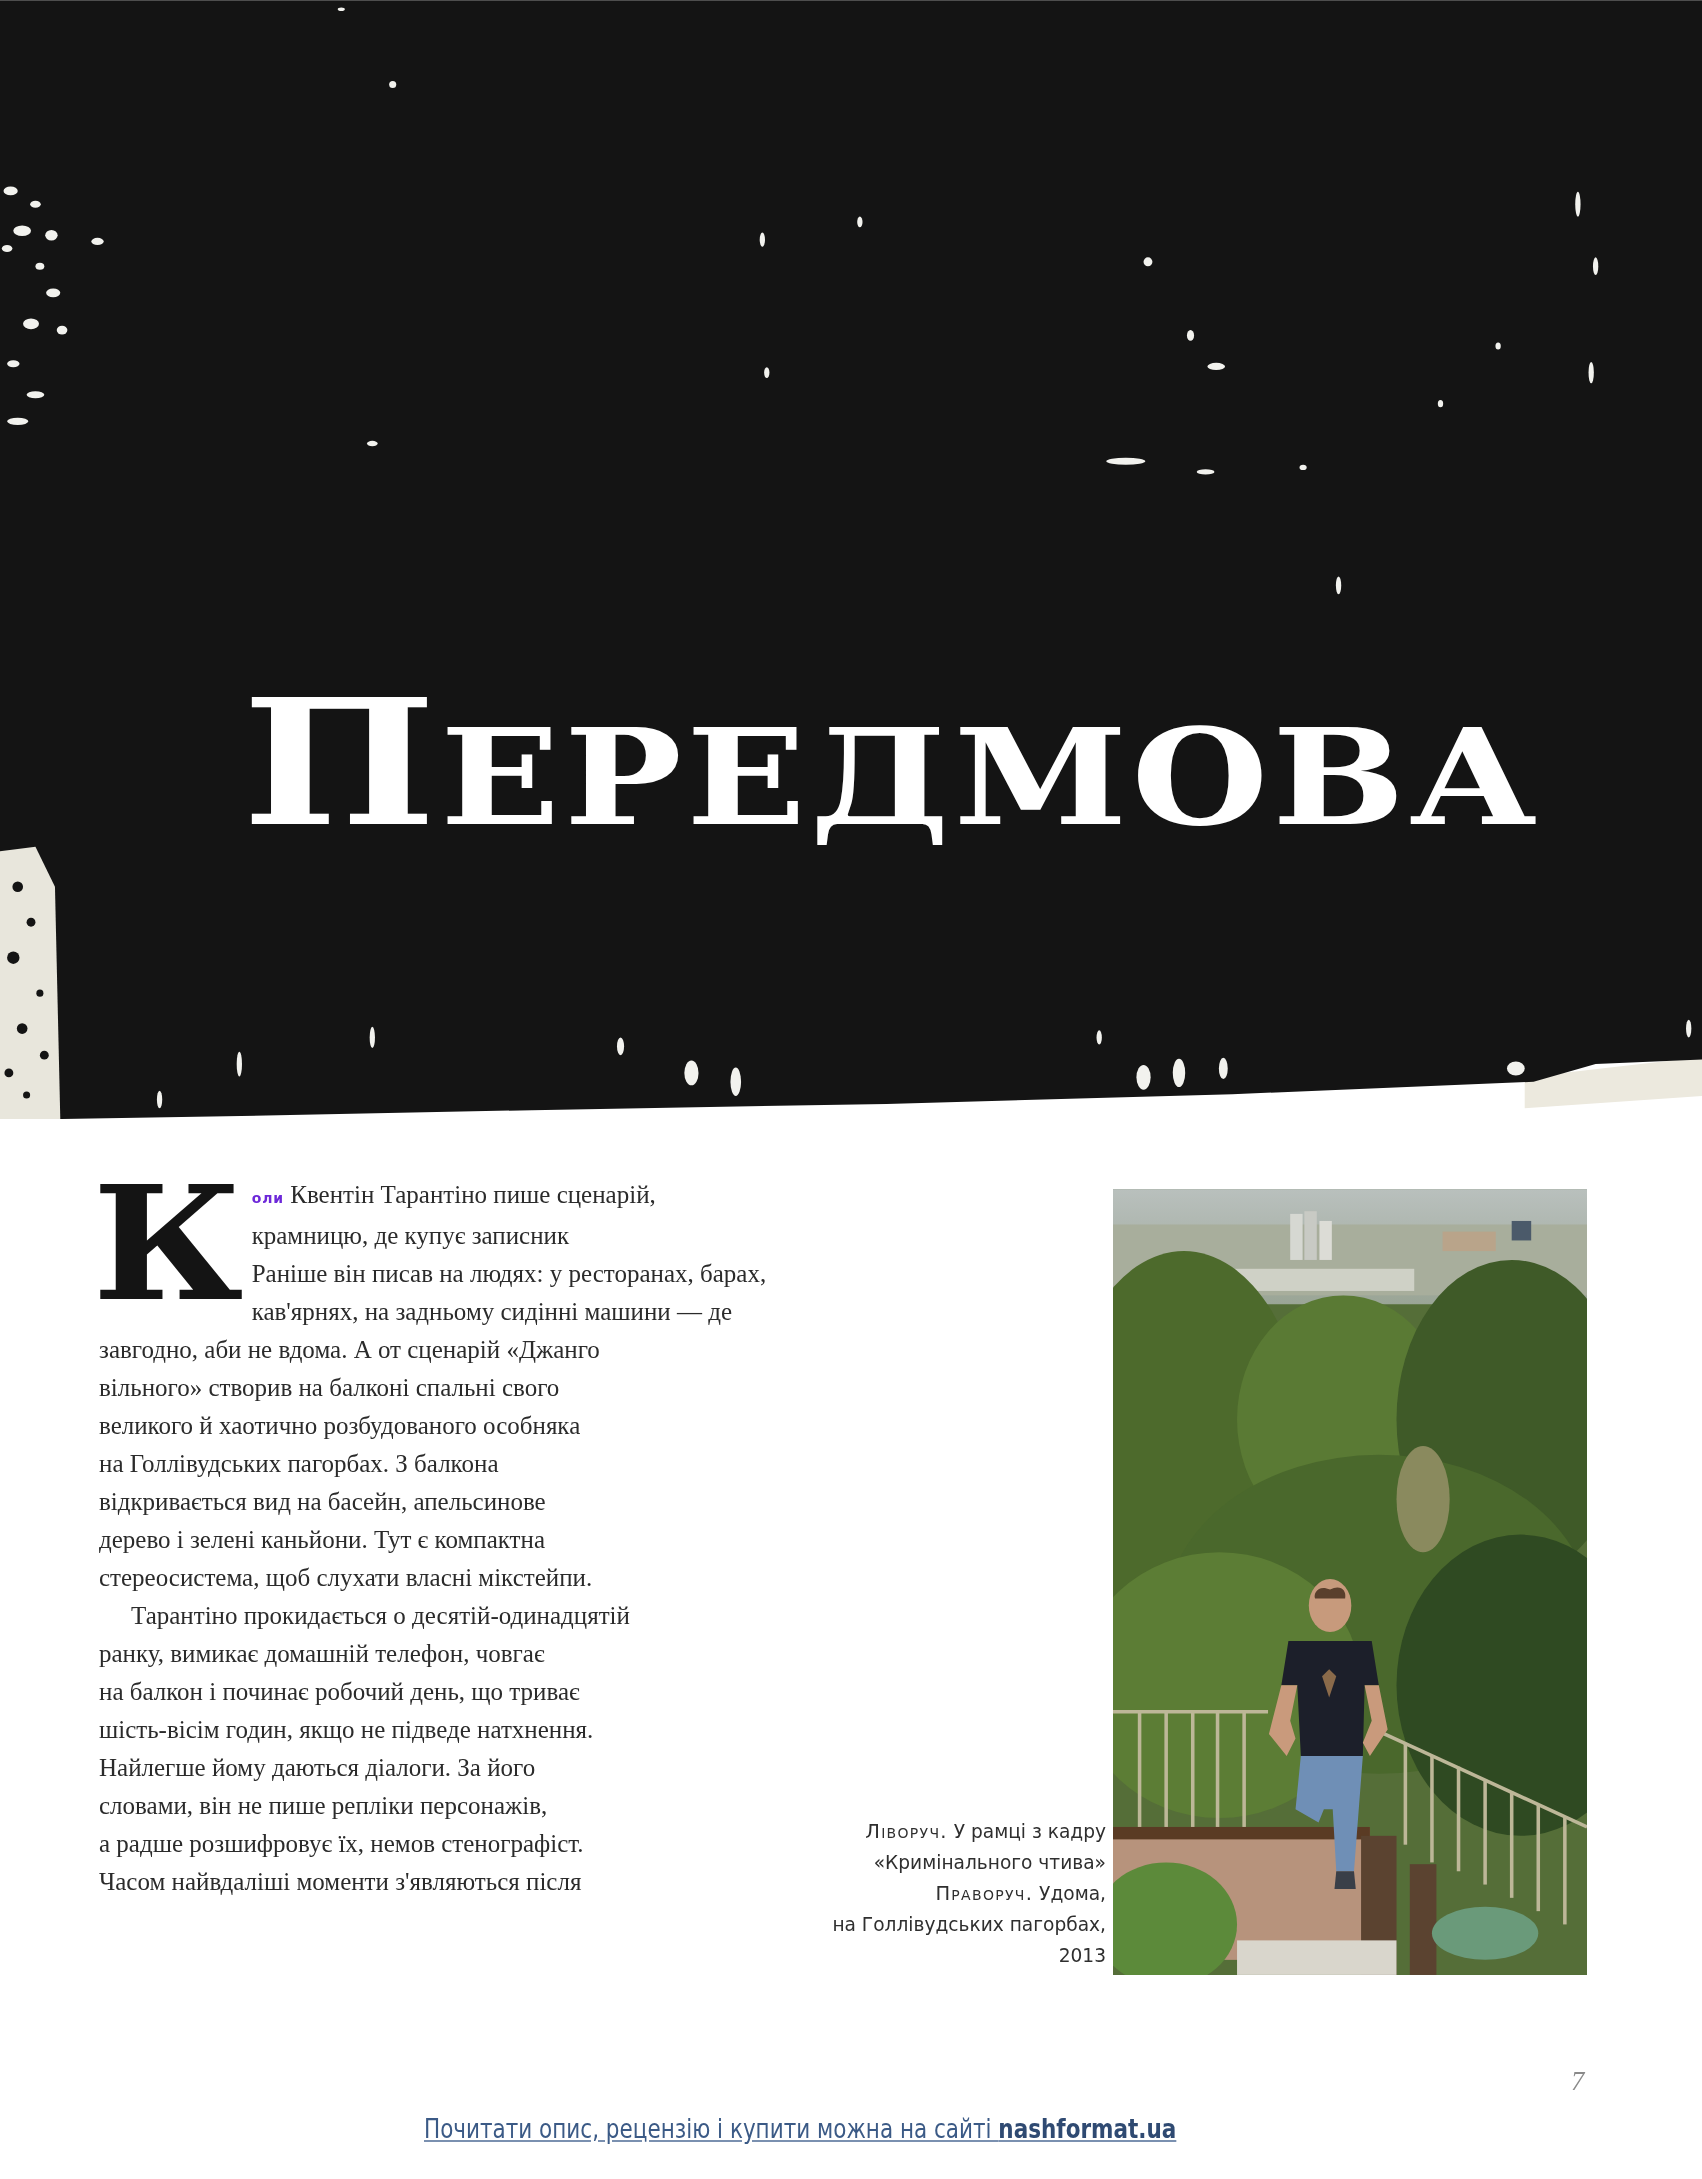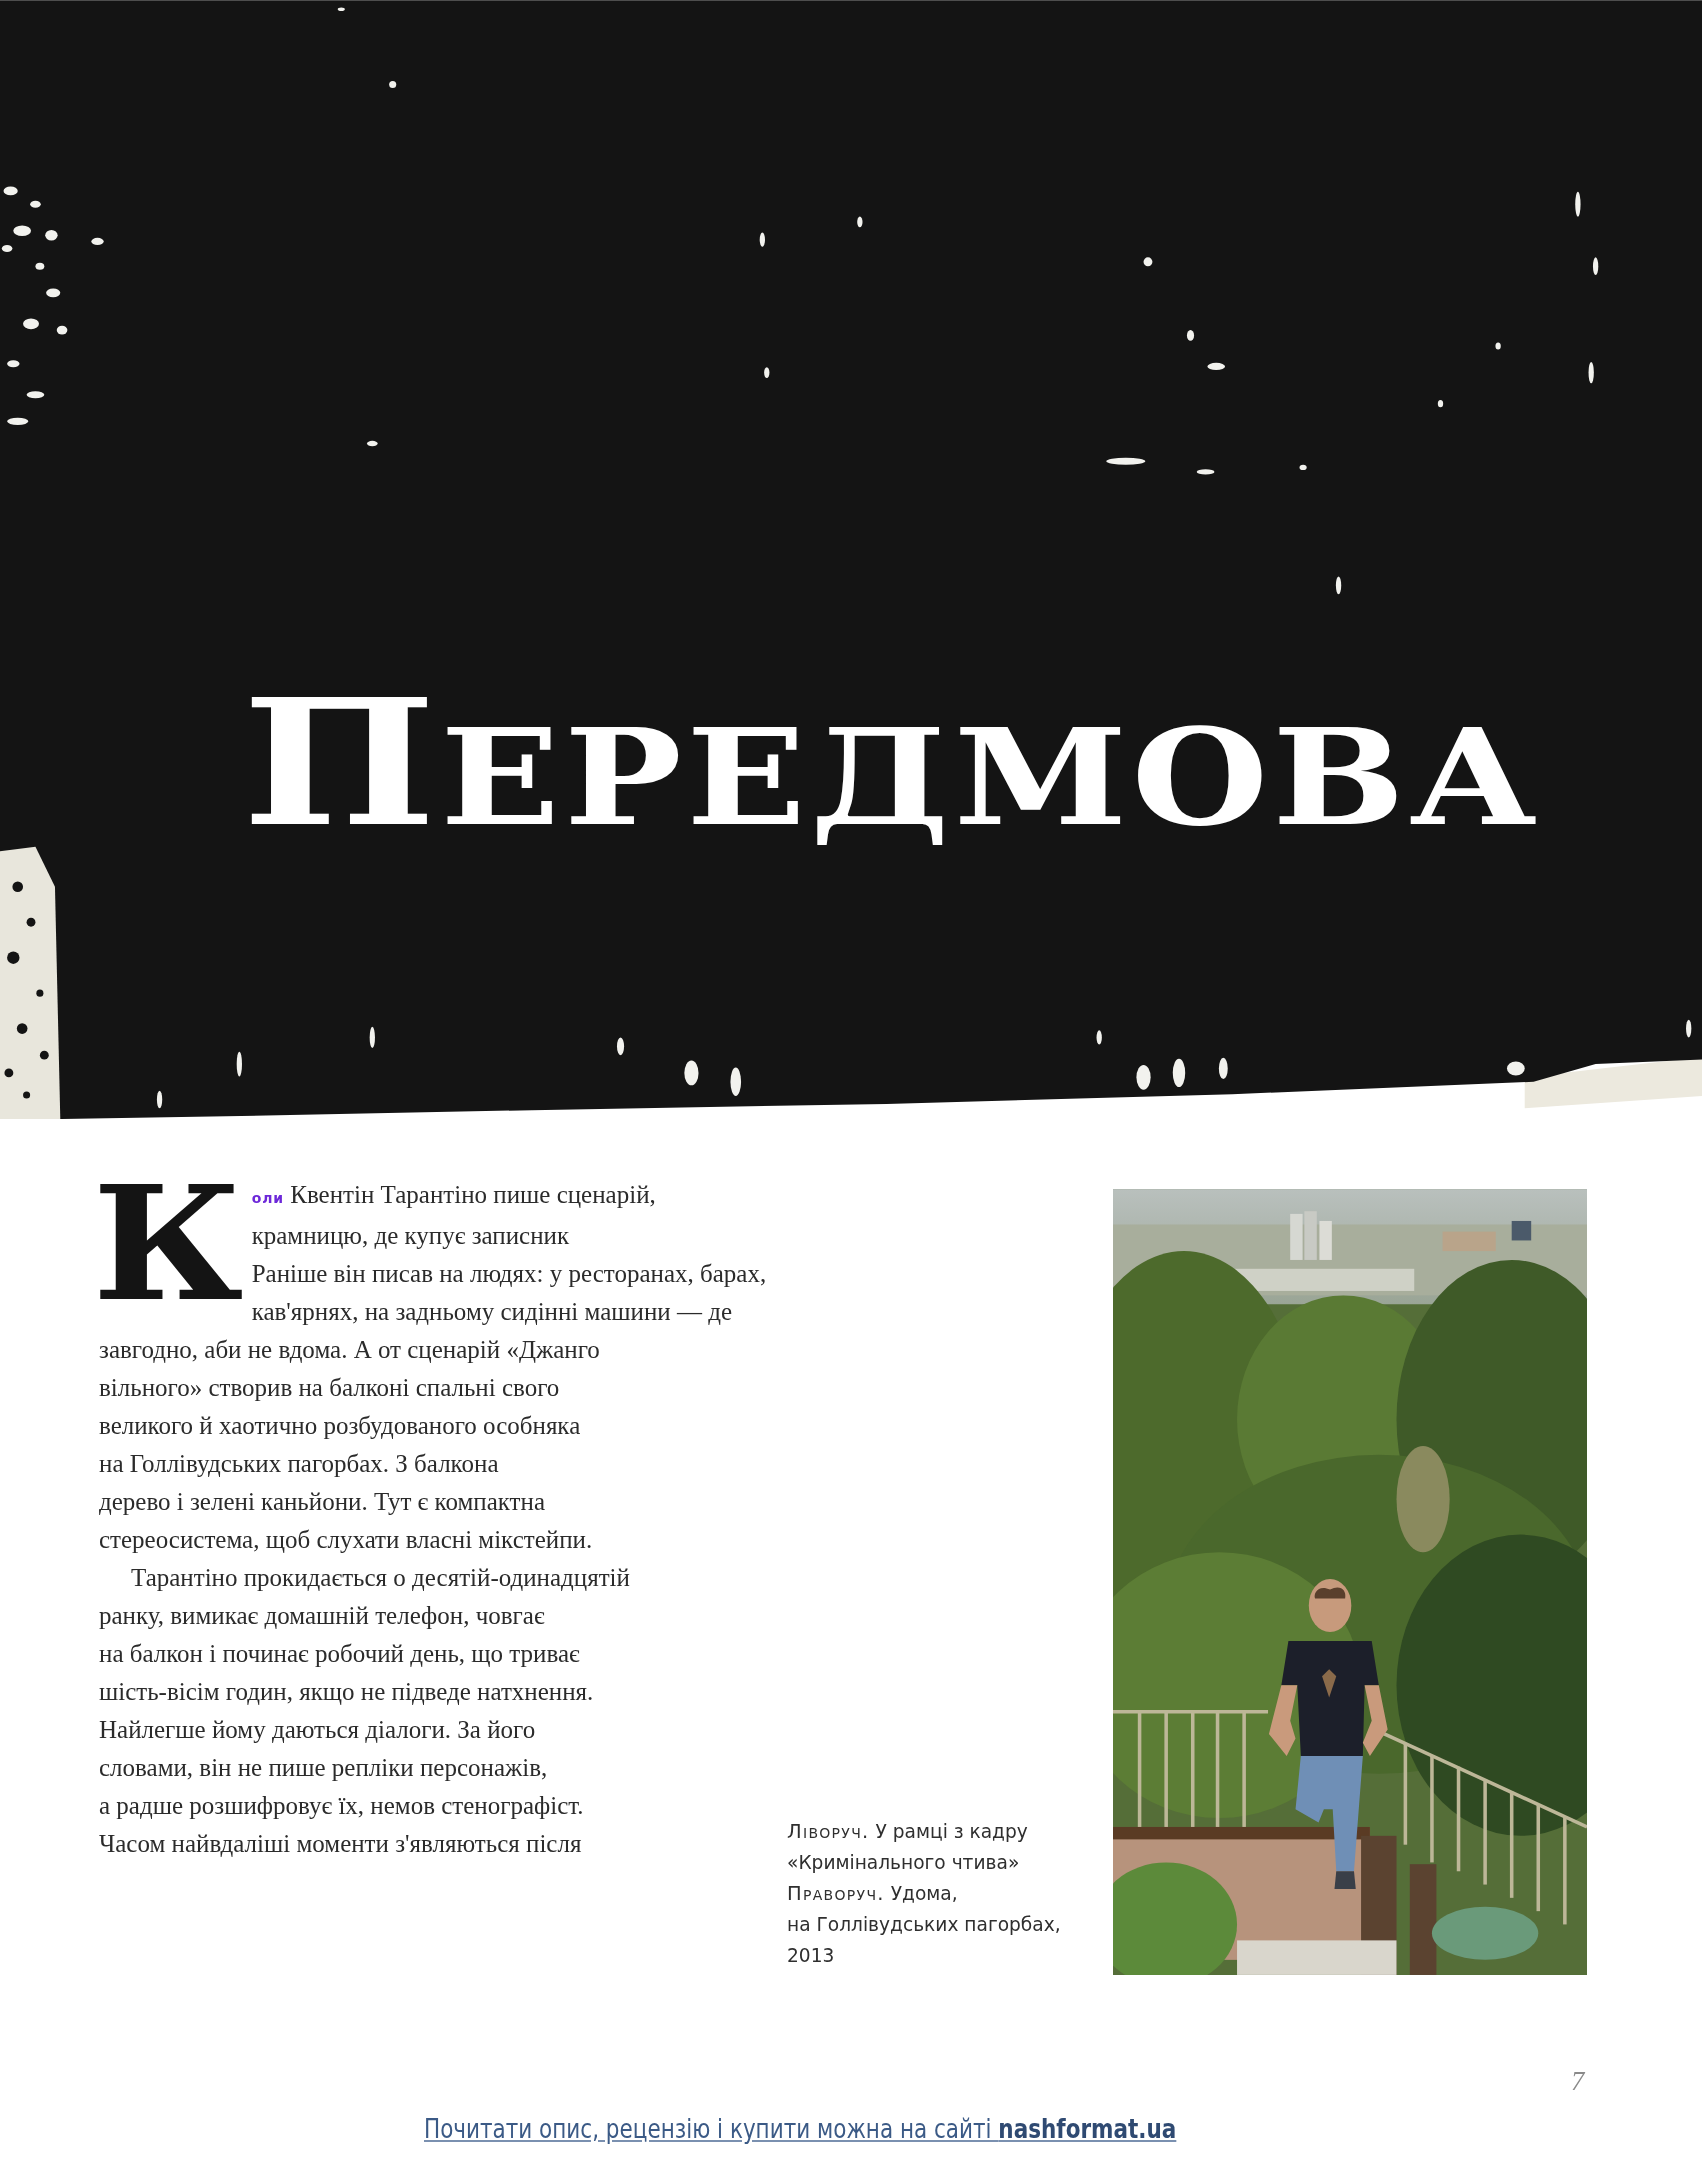--- a/index.html
+++ b/index.html
@@ -39,20 +39,21 @@
       letter-spacing: 0.9px; color: #6d28d9;
     }
     .article p { margin: 0; }
     .line { display: block; white-space: nowrap; }
 
     
     .caption {
       position: absolute; left: 787px; top: 1816px; width: 319px;
       font-family: "DejaVu Sans", sans-serif; font-size: 18.6px; line-height: 31px;
       color: #2f2f2f;
+      text-align: right;
     }
     .caption .sc { font-variant: small-caps; letter-spacing: 1.3px; font-size: 19.5px; }
     .caption .line { display: block; }
 
     
     .photo {
       position: absolute; left: 1113px; top: 1189px; width: 474px; height: 786px;
       overflow: hidden; background: #4e6a35;
     }
 
@@ -144,20 +145,21 @@
   <span class="dropcap">К</span>
   <p>
     <span class="line"><span class="lead-word">оли</span><span> Квентін Тарантіно пише сценарій,</span></span>
     <span class="line">крамницю, де купує записник</span>
     <span class="line">Раніше він писав на людях: у ресторанах, барах,</span>
     <span class="line">кав'ярнях, на задньому сидінні машини — де</span>
     <span class="line">завгодно, аби не вдома. А от сценарій «Джанго</span>
     <span class="line">вільного» створив на балконі спальні свого</span>
     <span class="line">великого й хаотично розбудованого особняка</span>
     <span class="line">на Голлівудських пагорбах. З балкона</span>
+    <span class="line">відкривається вид на басейн, апельсинове</span>
     <span class="line">дерево і зелені каньйони. Тут є компактна</span>
     <span class="line">стереосистема, щоб слухати власні мікстейпи.</span>
   </p>
   <p>
     <span class="line" style="padding-left:32px">Тарантіно прокидається о десятій-одинадцятій</span>
     <span class="line">ранку, вимикає домашній телефон, човгає</span>
     <span class="line">на балкон і починає робочий день, що триває</span>
     <span class="line">шість-вісім годин, якщо не підведе натхнення.</span>
     <span class="line">Найлегше йому даються діалоги. За його</span>
     <span class="line">словами, він не пише репліки персонажів,</span>

